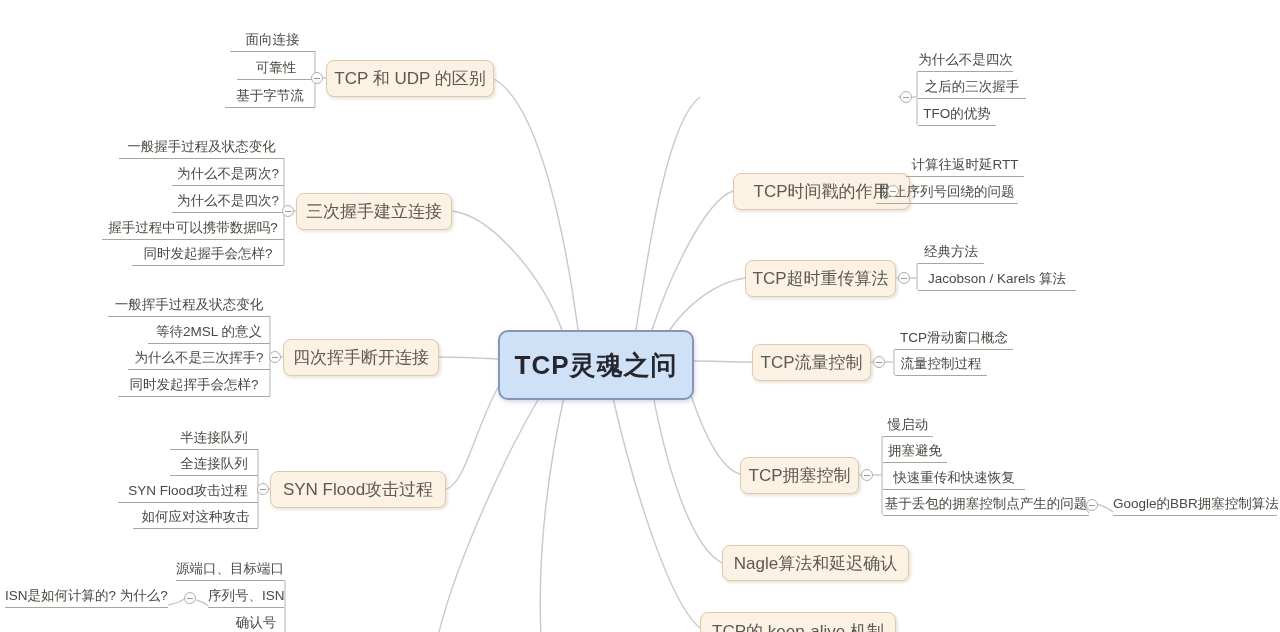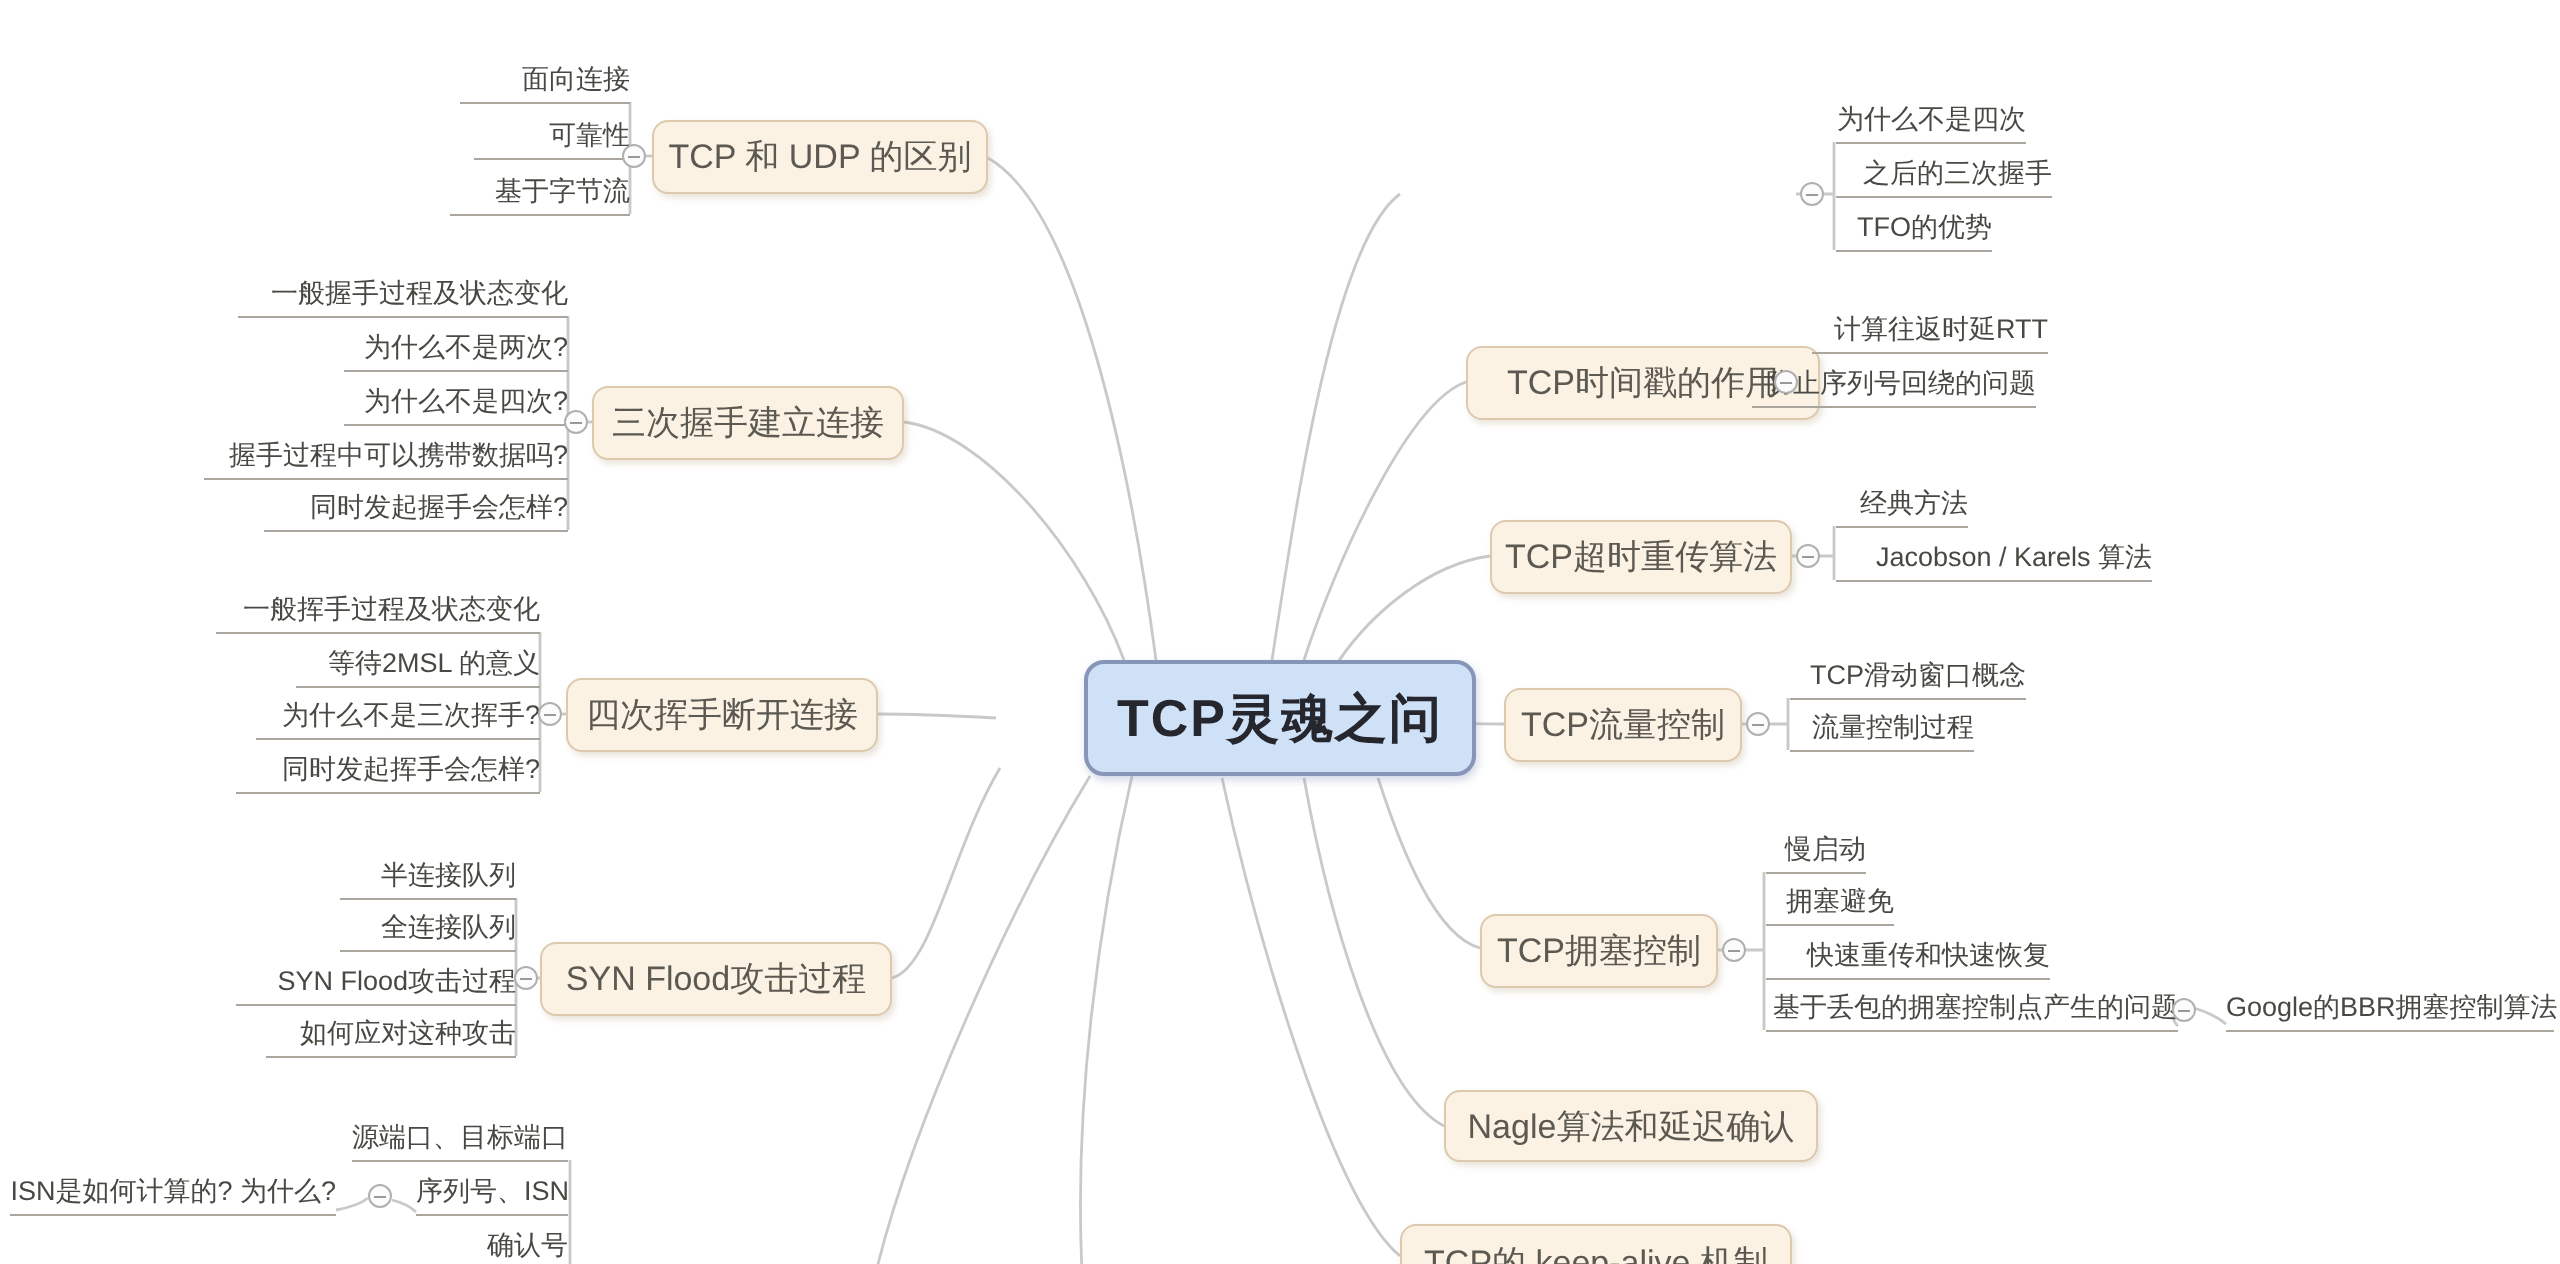--- a/index.html
+++ b/index.html
@@ -4,37 +4,36 @@
 <style>
   html,body{margin:0;padding:0;background:#ffffff;}
   #stage{
     position:relative;width:1280px;height:632px;overflow:hidden;
     background:#ffffff;
     font-family:"Liberation Sans","DejaVu Sans",sans-serif;
   }
   #wires{position:absolute;left:0;top:0;width:1280px;height:632px;}
   #wires path, #wires line{stroke:#c9c9c9;stroke-width:1.4;fill:none;}
   .center{
-    position:absolute;left:498px;top:330px;width:196px;height:58px;
+    position:absolute;left:498px;top:330px;width:196px;height:70px;
     background:#cfe1f7;border:2px solid #8796b8;border-radius:10px;
     box-sizing:border-box;display:flex;align-items:center;justify-content:center;
     font-size:26px;font-weight:bold;color:#26262e;letter-spacing:1px;
     box-shadow:1px 2px 4px rgba(120,140,180,0.35);
-    margin-left:44px;
   }
   .topic{
     position:absolute;height:37px;background:#fbf2e3;border:1.5px solid #dcc9ae;
     border-radius:8px;box-sizing:border-box;display:flex;align-items:center;justify-content:center;
     font-size:17px;color:#5b5952;white-space:nowrap;
     box-shadow:1.5px 2px 3px rgba(180,160,130,0.28);
   }
   .leaf{
     position:absolute;height:16px;line-height:16px;padding-bottom:3px;
     border-bottom:1px solid #aaa69e;font-size:13.5px;color:#4a4842;
-    text-align:right;white-space:nowrap;overflow:visible;box-sizing:content-box;
+    text-align:center;white-space:nowrap;overflow:visible;box-sizing:content-box;
   }
   .dot{
     position:absolute;width:10px;height:10px;border:1px solid #b0b0b0;border-radius:50%;
     background:#fcfcfc;box-sizing:content-box;
   }
   .dot::after{
     content:"";position:absolute;left:2px;right:2px;top:4.5px;height:1px;background:#9a9a9a;
   }
 </style>
 </head>

